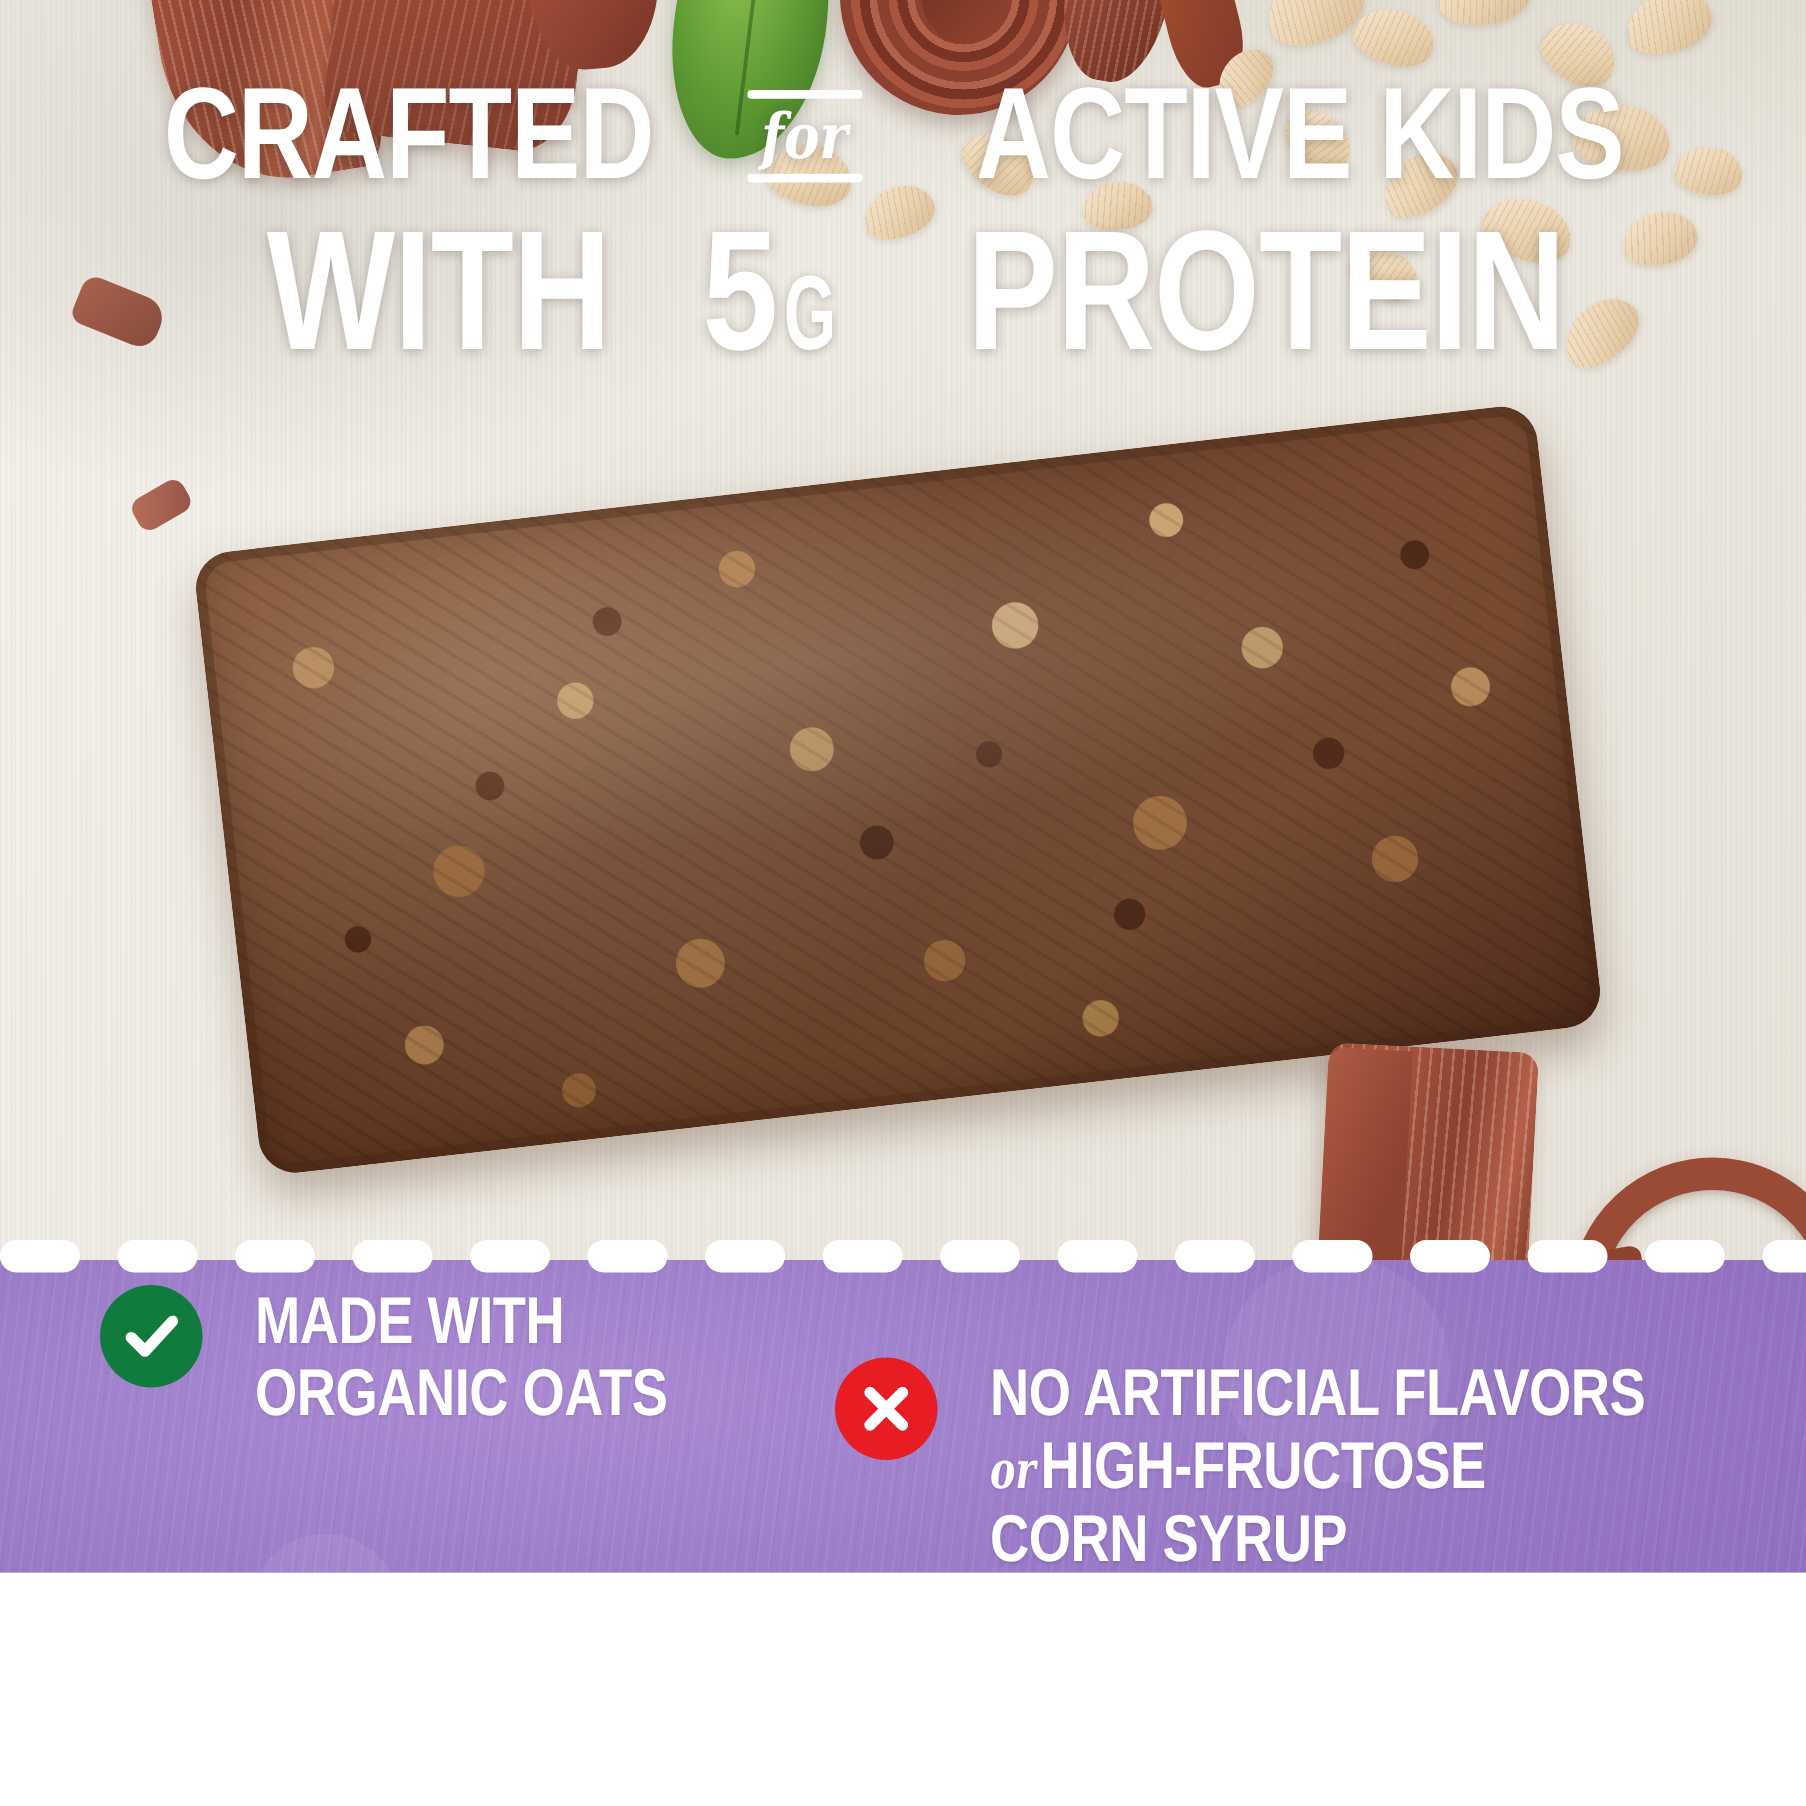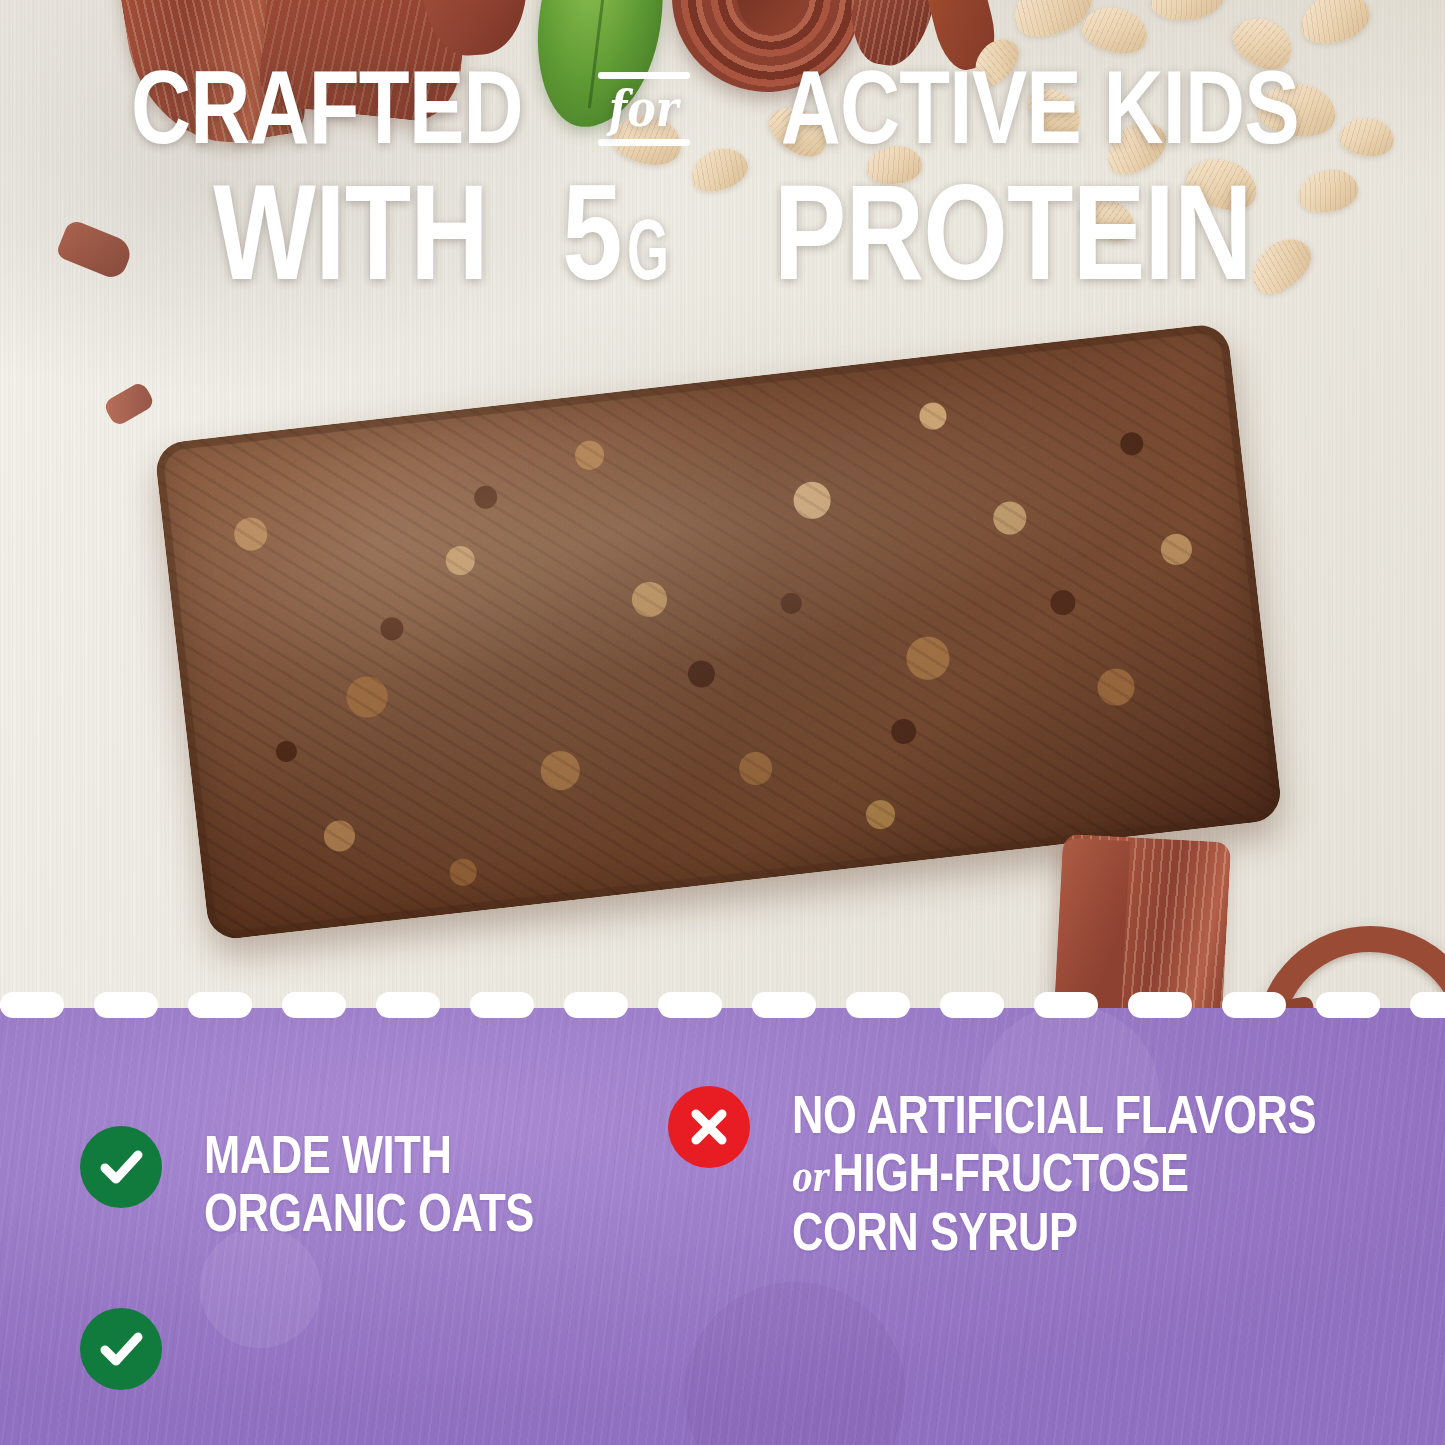--- a/index.html
+++ b/index.html
@@ -1,21 +1,21 @@
 <!DOCTYPE html>
 <html><head>
 <meta charset="utf-8">
 <title>Crafted for Active Kids</title>
 <style>
   html,body{margin:0;padding:0;background:#fff;}
   body{font-family:"Liberation Sans",sans-serif;}
 
   .poster{
     position:relative;
-    width:1445px;height:1445px;
+    width:1445px;height:1258px;
     overflow:hidden;
     background:#000000;
   }
 
   
   .photo{
     position:absolute;left:0;top:0;width:1445px;height:1010px;
     overflow:hidden;
     background:
       linear-gradient(180deg,rgba(205,198,186,.30) 0%,rgba(255,255,255,0) 18%),
@@ -271,21 +271,21 @@
     background:
       radial-gradient(circle at 18% 64%,rgba(255,255,255,.07) 0 60px,rgba(0,0,0,0) 61px),
       radial-gradient(circle at 74% 20%,rgba(255,255,255,.06) 0 90px,rgba(0,0,0,0) 91px),
       radial-gradient(circle at 55% 88%,rgba(80,45,115,.07) 0 110px,rgba(0,0,0,0) 111px);
     pointer-events:none;
   }
 
   .claims{position:absolute;inset:0;}
   .claim{position:absolute;display:flex;align-items:flex-start;}
 
-  .claim-a{left:80px;top:1126px;}
+  .claim-a{left:80px;top:1028px;}
   .claim-b{left:668px;top:1086px;}
   .claim-c{left:80px;top:1308px;align-items:center;}
   .claim-d{left:668px;top:1308px;align-items:center;}
 
   .badge{
     flex:0 0 auto;width:82px;height:82px;border-radius:50%;
     display:flex;align-items:center;justify-content:center;
     position:relative;
   }
   .badge-check{background:#117a3d;}

